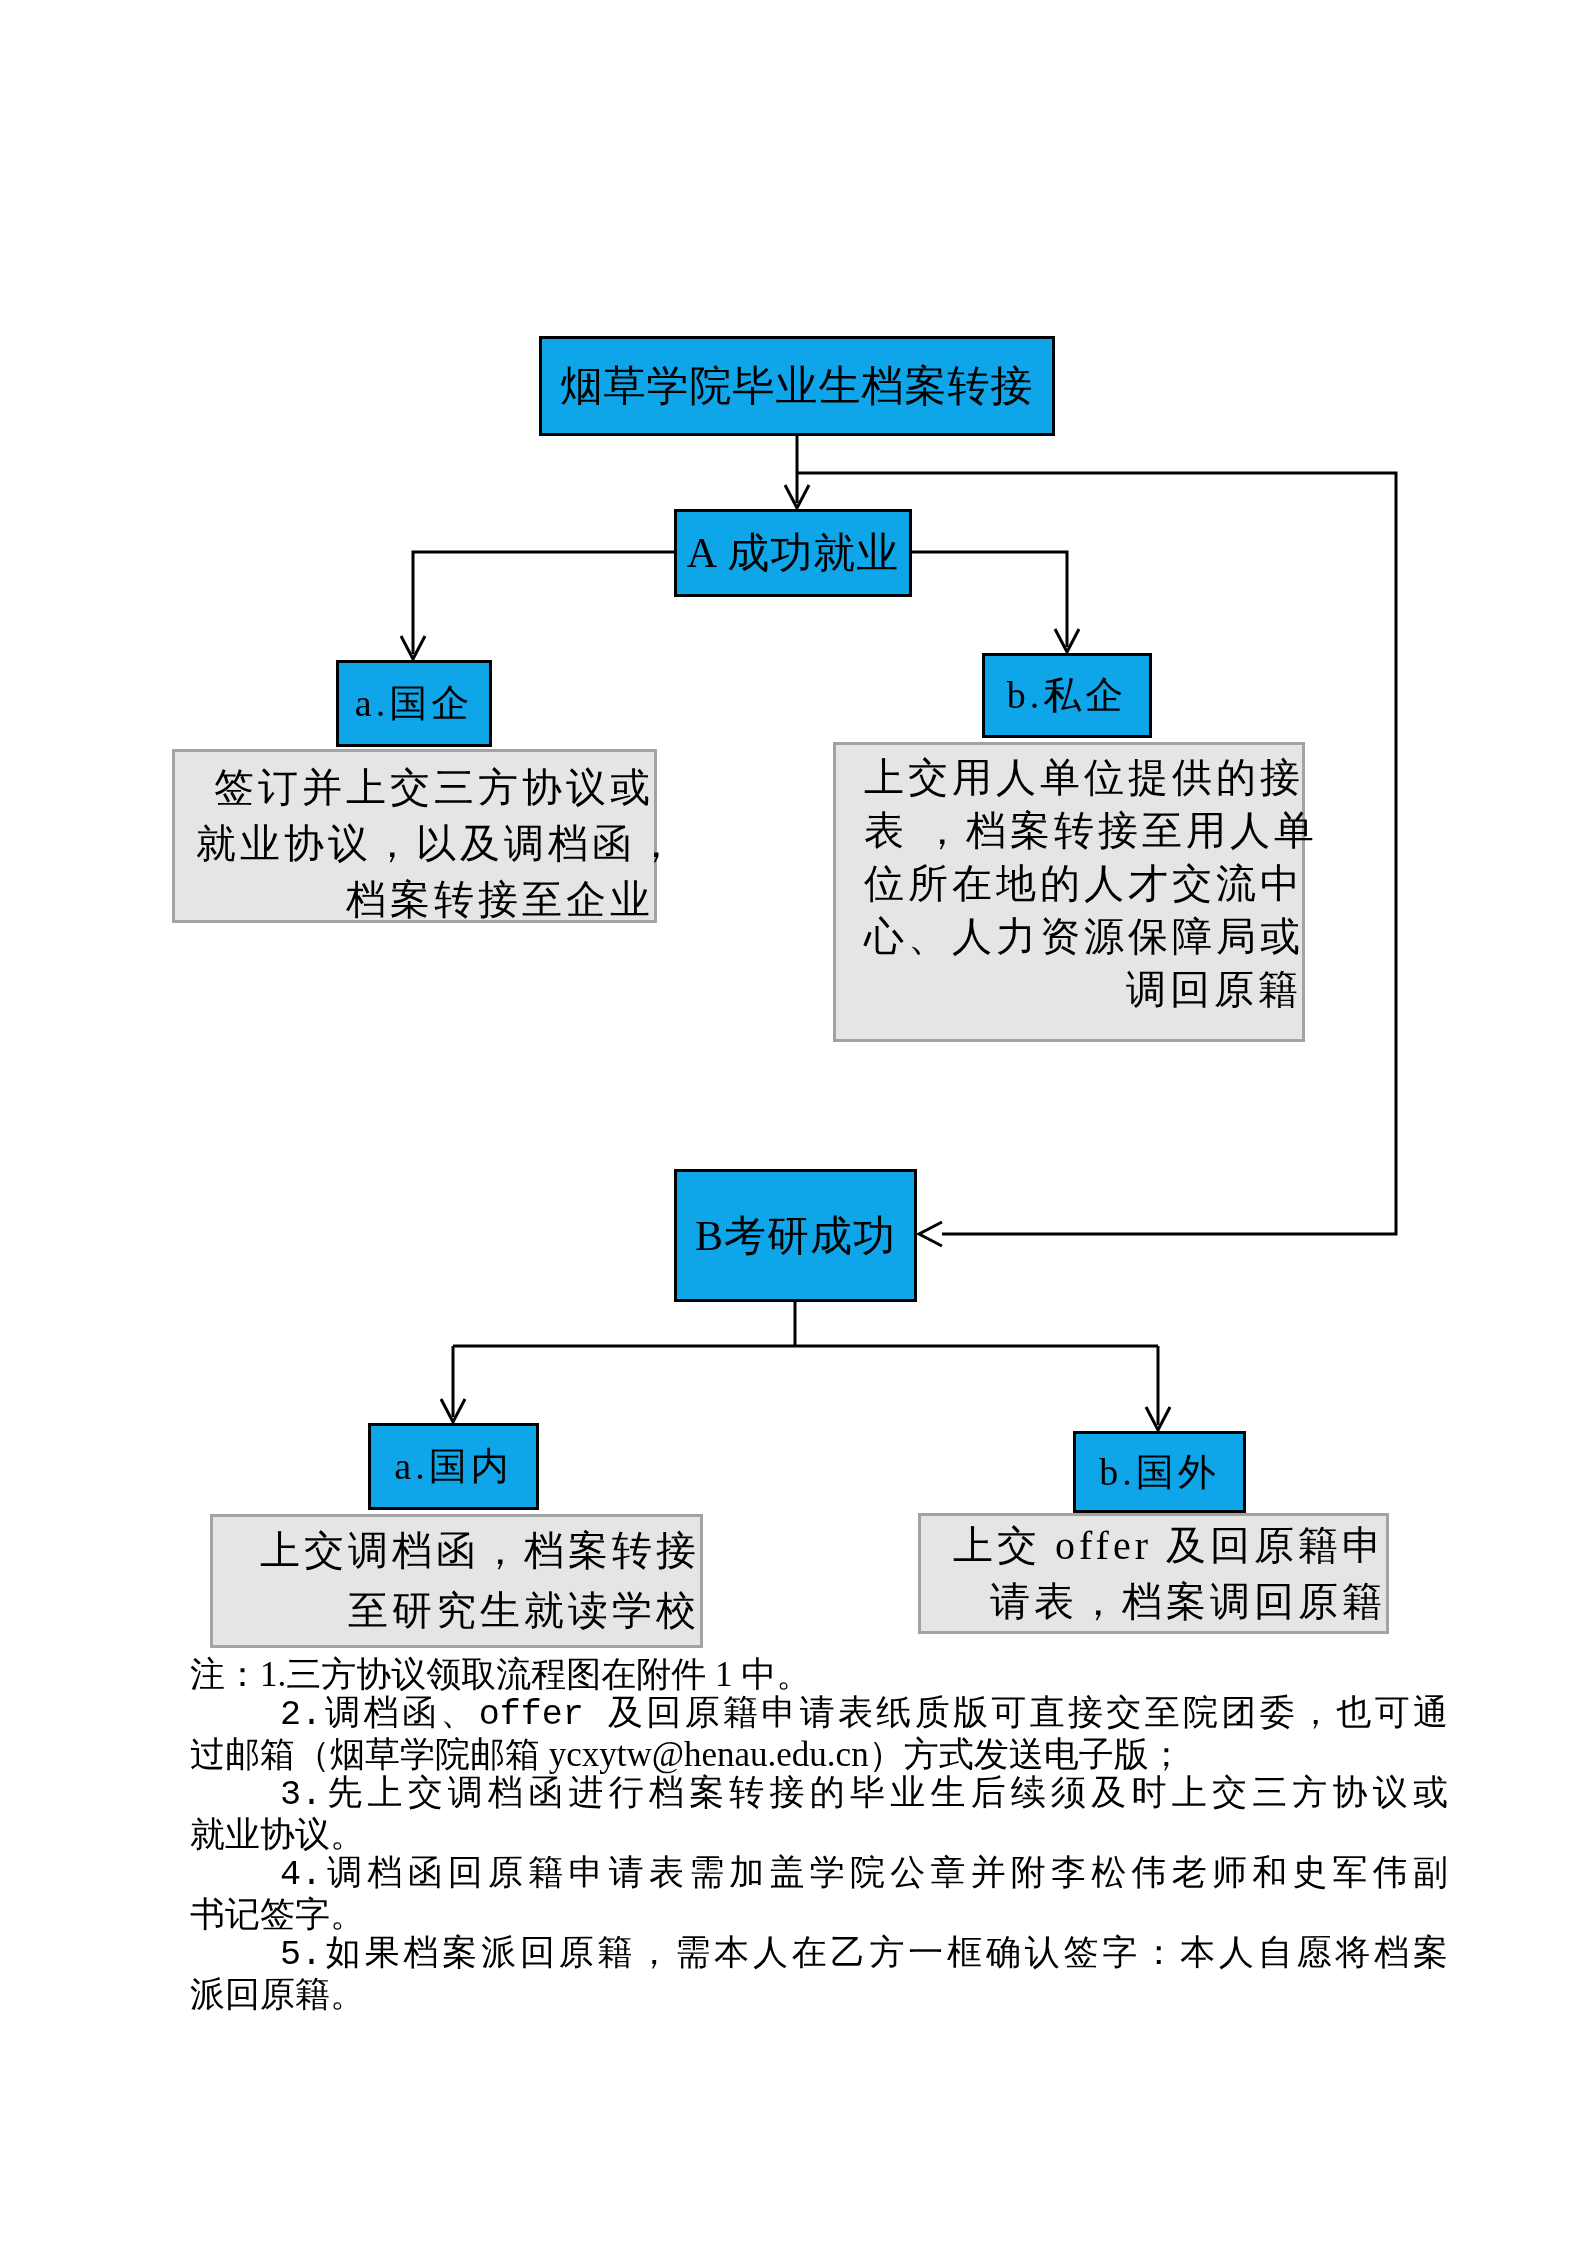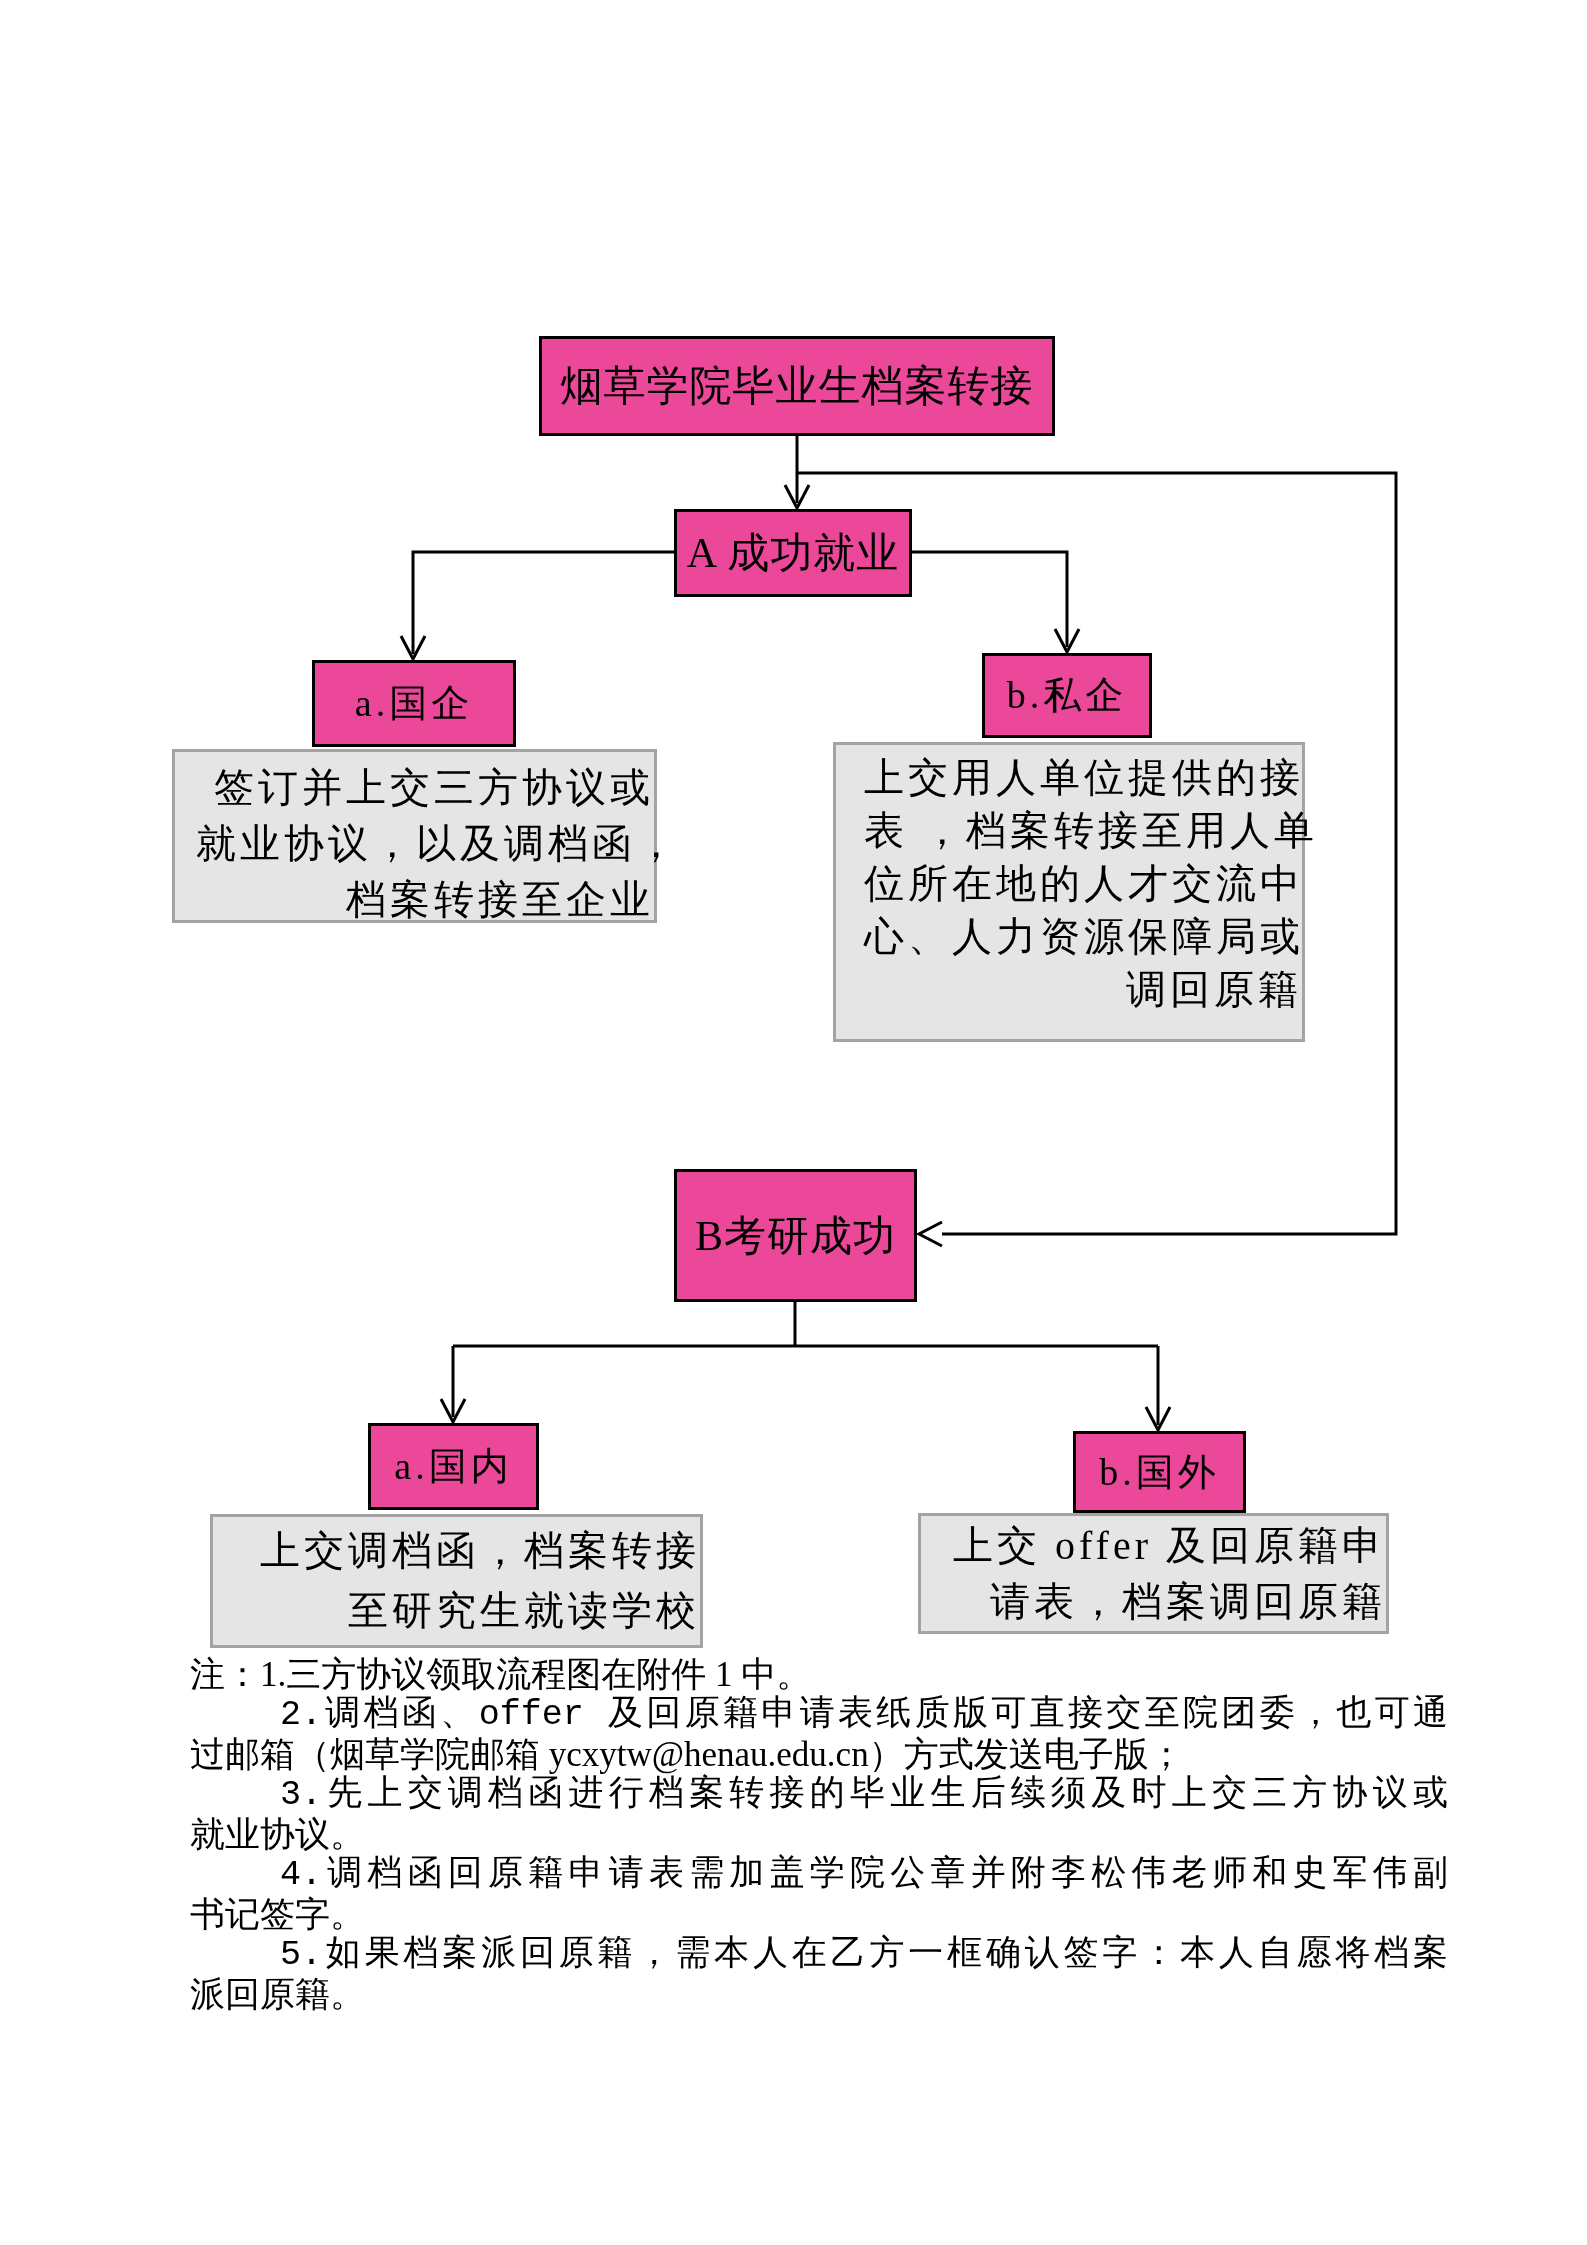--- a/index.html
+++ b/index.html
@@ -12,21 +12,21 @@
     overflow:hidden;
   }
   #doc-title{
     position:absolute;left:0;top:183px;width:1587px;
     text-align:center;
     font-family:"Liberation Sans","DejaVu Sans",sans-serif;
     font-weight:bold;font-size:60px;letter-spacing:1px;
   }
   .node{
     position:absolute;
-    border:3px solid #000;background:#ec4899;
+    border:3px solid #000;background:#0ea5e9;
     display:flex;align-items:center;justify-content:center;
     box-sizing:border-box;white-space:nowrap;
   }
   .node.big{font-size:42px;letter-spacing:1px;}
   .node.small{font-size:38px;letter-spacing:4px;}
   .detail{
     position:absolute;
     border:3px solid #a3a3a3;background:#e5e5e5;
     box-sizing:border-box;
     font-size:40px;letter-spacing:4px;text-align:right;
@@ -35,21 +35,21 @@
   #d-a1{left:172px;top:749px;width:485px;height:174px;padding:8px 0 0 21px;}
   #d-a1 .dl{line-height:56px;}
   #d-b1{left:833px;top:742px;width:472px;height:300px;padding:6px 0 0 28px;}
   #d-b1 .dl{line-height:53px;}
   #d-a2{left:210px;top:1514px;width:493px;height:134px;padding:4px 0 0 24px;}
   #d-a2 .dl{line-height:60px;}
   #d-b2{left:918px;top:1513px;width:471px;height:121px;padding:2px 0 0 22px;}
   #d-b2 .dl{line-height:56px;}
   #n-root{left:539px;top:336px;width:516px;height:100px;}
   #n-a{left:674px;top:509px;width:238px;height:88px;}
-  #n-a1{left:312px;top:660px;width:204px;height:87px;}
+  #n-a1{left:336px;top:660px;width:156px;height:87px;}
   #n-b1{left:982px;top:653px;width:170px;height:85px;}
   #n-b{left:674px;top:1169px;width:243px;height:133px;}
   #n-a2{left:368px;top:1423px;width:171px;height:87px;}
   #n-b2{left:1073px;top:1431px;width:173px;height:82px;}
   #connectors{position:absolute;left:0;top:0;pointer-events:none;}
   #notes{
     position:absolute;left:190px;top:1655px;width:1240px;
     font-size:35px;line-height:40px;
   }
   .note-line{width:1240px;}

